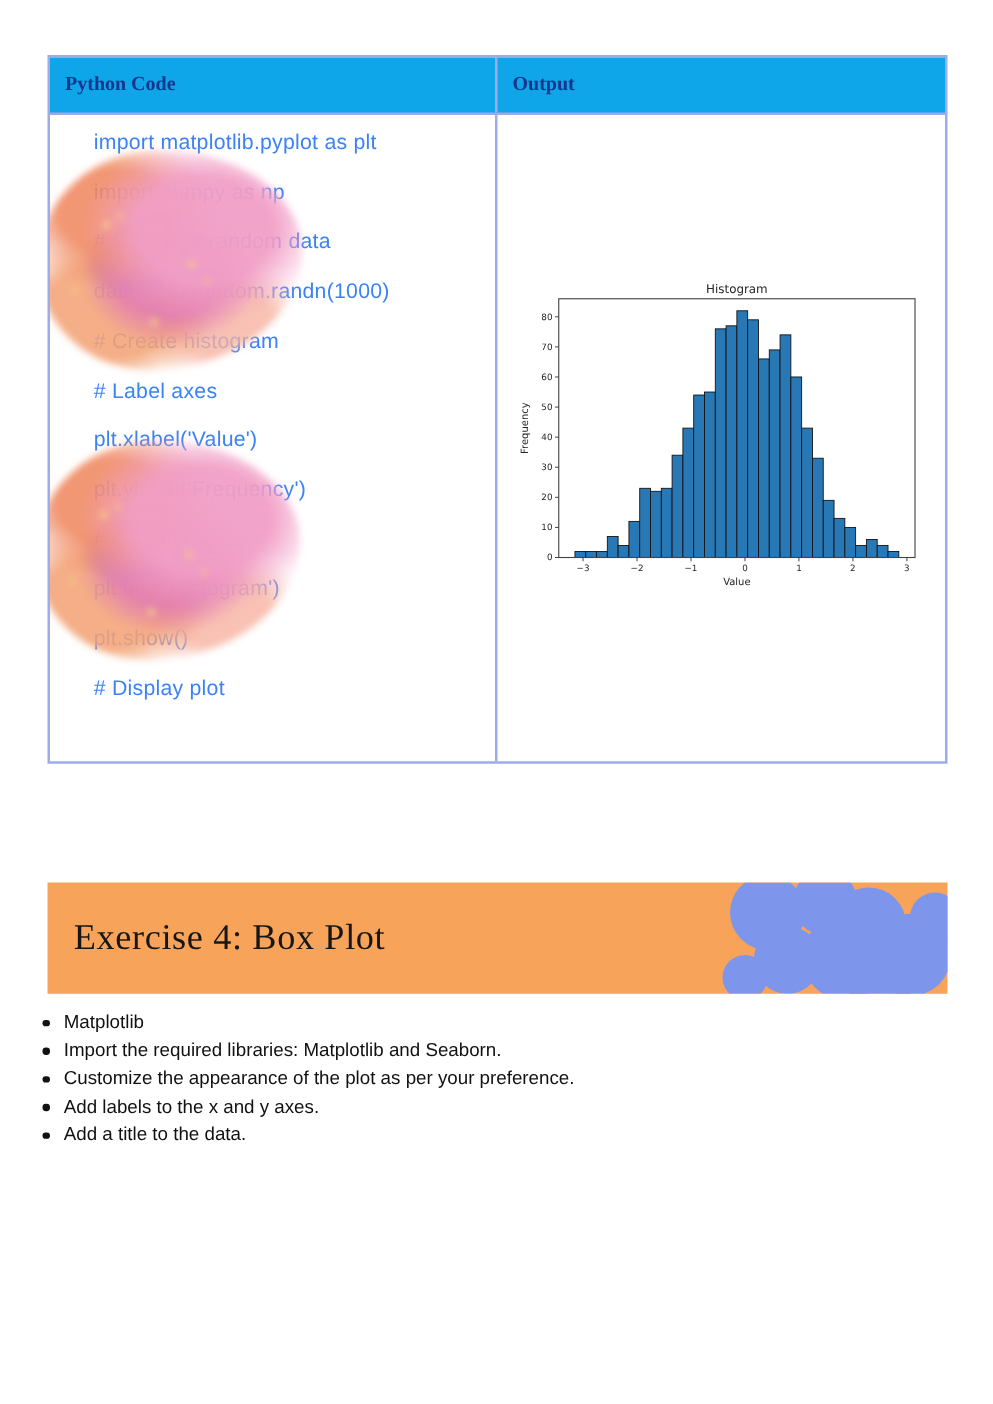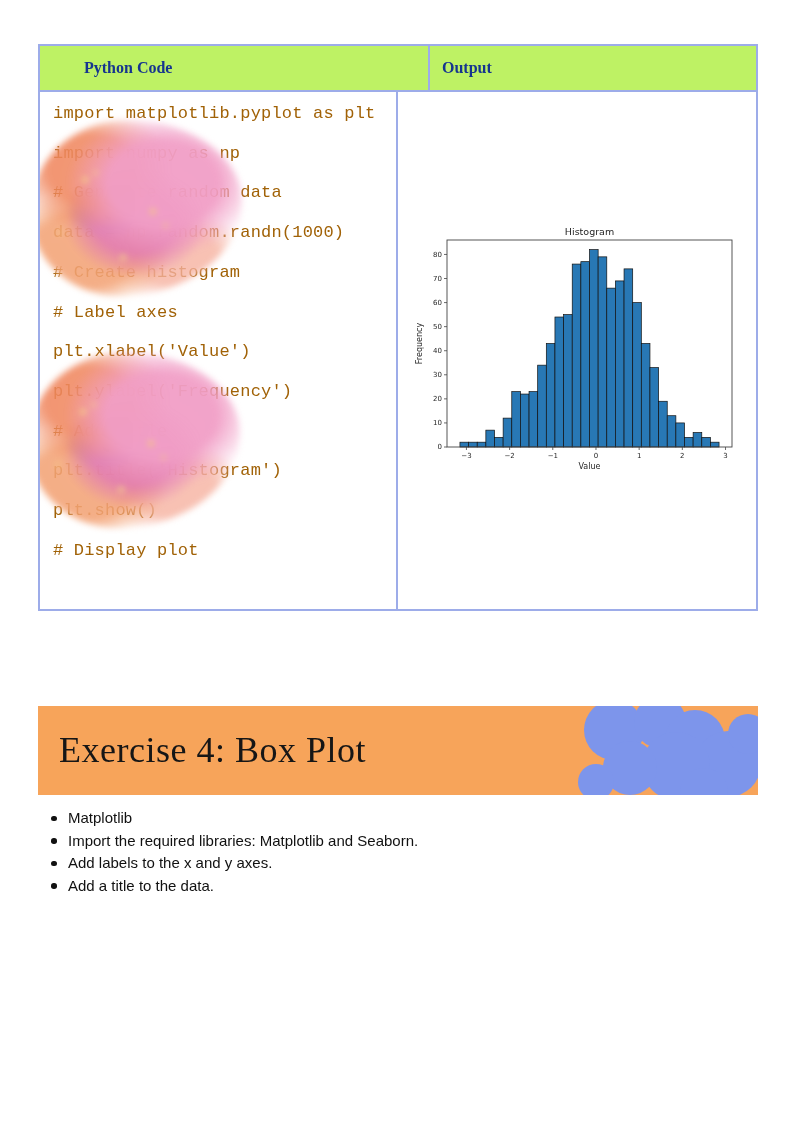--- a/index.html
+++ b/index.html
@@ -9,38 +9,38 @@
     background:#ffffff; overflow:hidden;
     font-family:"Liberation Sans", sans-serif;
   }
 
   
   .ex-table {
     position:absolute; left:38px; top:44px; width:720px; height:567px;
     border:2px solid #9dace9; background:#ffffff;
     display:flex; flex-direction:column;
   }
-  .ex-thead { display:flex; height:46px; background:#bef264; border-bottom:2px solid #9dace9;padding-left:32px; }
+  .ex-thead { display:flex; height:46px; background:#0ea5e9; border-bottom:2px solid #9dace9; }
   .ex-th {
     font-family:"Liberation Serif", serif; font-weight:bold; font-size:16px;
     color:#16358f; display:flex; align-items:center; padding-left:12px;
   }
   .ex-th.code-col { width:358px; border-right:2px solid #9dace9; }
   .ex-th.out-col  { flex:1; }
   .ex-tbody { display:flex; flex:1; min-height:0; }
   .ex-td.code-cell {
     width:358px; border-right:2px solid #9dace9; position:relative;
     padding:2px 6px 0 13px; overflow:hidden;
   }
   .ex-td.output-cell { flex:1; position:relative; display:flex; align-items:center; justify-content:center; }
 
   .code-line {
     position:relative; z-index:1;
-    font-family:Liberation Mono, monospace; font-size:17px; color:#a16207;
-    line-height:39.7px; white-space:nowrap; letter-spacing:0.2px;
+    font-family:Liberation Sans, sans-serif; font-size:17px; color:#3b82f6;
+    line-height:39.7px; white-space:nowrap; letter-spacing:0.2px;margin-left:22px;
   }
 
   
   .splash {
     position:absolute; z-index:2; pointer-events:none;
     width:212px; height:176px;
     border-radius:46% 54% 58% 42% / 52% 46% 54% 48%;
     filter:blur(3px);
     background:
       radial-gradient(circle 3px at 26% 34%, #f6dd86 0 2px, transparent 3px),
@@ -59,28 +59,28 @@
   .splash-1 { left:-10px; top:28px; }
   .splash-2 { left:-12px; top:260px; }
 
   
   .banner {
     position:absolute; left:38px; top:706px; width:720px; height:89px;
     background:#f7a45a; overflow:hidden;
   }
   .banner h1 {
     position:relative; z-index:2;
-    font-family:"Liberation Serif", serif; font-weight:500; font-size:36px;
+    font-family:"Liberation Serif", serif; font-weight:500; font-size:29px;
     color:#161616; line-height:89px; padding-left:21px; letter-spacing:0.5px;
   }
   .banner svg { position:absolute; right:-4px; top:0; z-index:1; }
 
   
   .instructions {
-    position:absolute; left:38px; top:807px; width:710px; list-style:none;
+    position:absolute; left:21px; top:807px; width:710px; list-style:none;
   }
   .instructions li {
     position:relative; padding-left:30px; font-size:15px; color:#111;
     line-height:22.6px;
   }
   .instructions li::before {
     content:""; position:absolute; left:13px; top:8.5px;
     width:5.5px; height:5.5px; border-radius:50%; background:#111;
   }
   .instructions b { font-weight:bold; }
@@ -201,17 +201,18 @@
         <circle cx="152" cy="86" r="24" fill="#7d95eb"></circle>
         <circle cx="196" cy="28" r="20" fill="#7d95eb"></circle>
       </g>
     </svg>
     <h1>Exercise 4: Box Plot</h1>
   </div>
 
   <ul class="instructions">
     <li><span>Matplotlib</span><b></b><span></span></li>
     <li><span>Import the required libraries: Matplotlib and Seaborn.</span><b></b><span></span></li>
+    <li><span>Customize the appearance of the plot as per your preference.</span><b></b><span></span></li>
     <li><span>Add labels to the x and y axes.</span><b></b><span></span></li>
     <li><span>Add a title to the data.</span><b></b><span></span></li>
   </ul>
 
 </div>
 
 </body></html>

